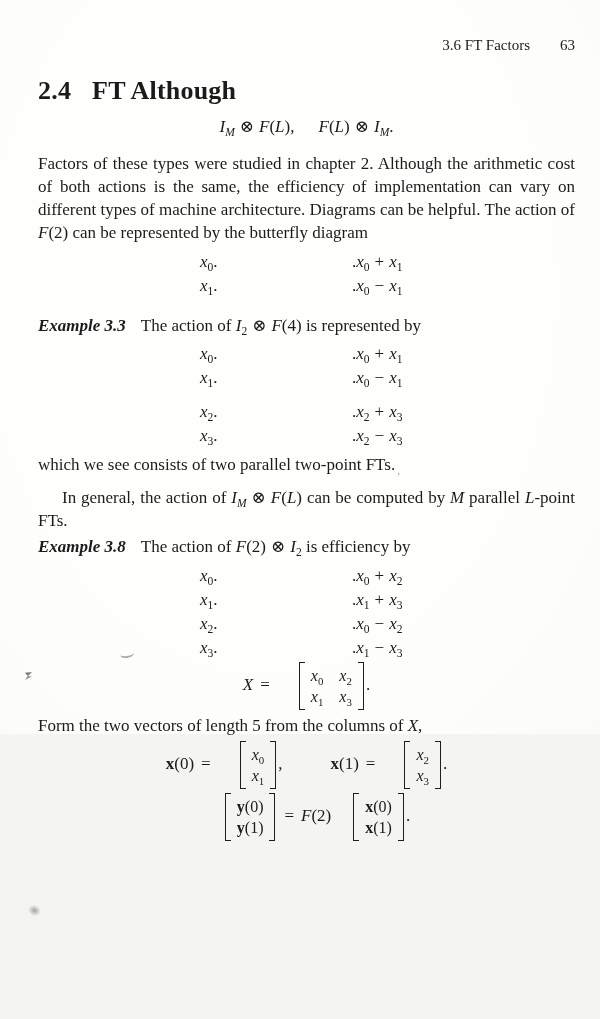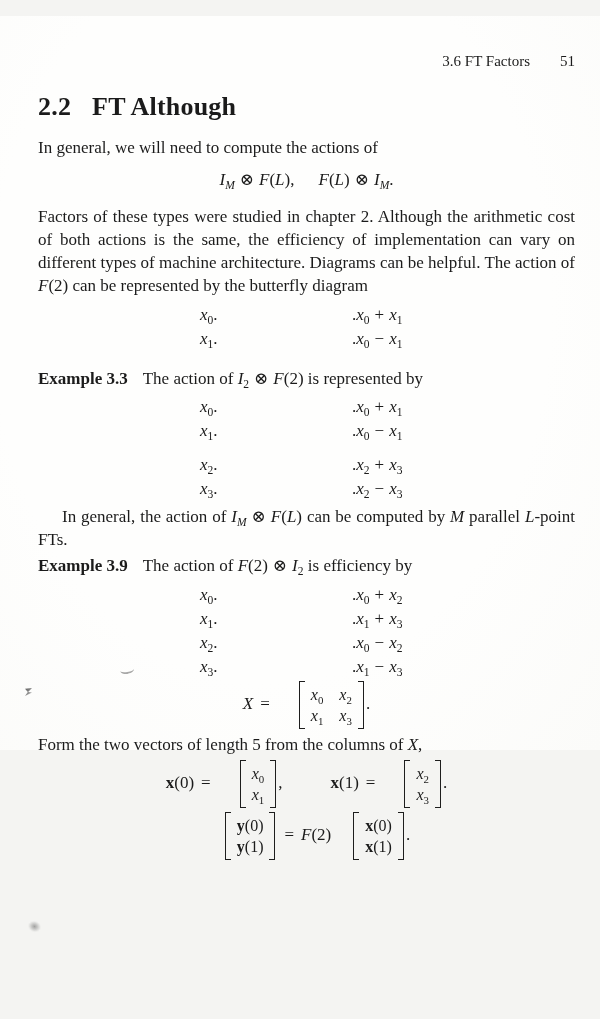--- a/index.html
+++ b/index.html
@@ -8,39 +8,38 @@
     background:#f4f4f2;
     font-family:"Liberation Serif","DejaVu Serif",serif;
     color:#1b1b1b;
   }
   .page{
     position:relative;
     width:600px;height:734px;
     background:radial-gradient(ellipse at 45% 40%, #fefefd 60%, #fbfbf9 100%);
     box-sizing:border-box;
     padding:36px 25px 0 38px;
-    margin-top:16px;
   }
   
   .running-header{
     display:flex;justify-content:flex-end;align-items:baseline;
     gap:30px;font-size:15px;line-height:18px;
   }
   
   .section-heading{
     margin:22px 0 0 0;font-size:26px;font-weight:700;line-height:30px;
     letter-spacing:.2px;
   }
   .section-heading .hnum{margin-right:21px;}
   
   .para{
     margin:0;font-size:17px;line-height:23px;text-align:justify;
   }
   .indent{text-indent:24px;}
-  .exlabel{font-weight:700;margin-right:15px;}
+  .exlabel{font-weight:700;margin-right:15px;font-style:italic;}
   
   .tk-mr{font-style:normal;}
   .tk-mi{font-style:italic;}
   .tk-mb{font-weight:700;font-style:normal;}
   .tk-op{margin:0 5px;}
   .tk-rel{margin:0 7px;}
   .tk-gap{display:inline-block;width:24px;}
   .tk-faint{opacity:.5;font-size:65%;vertical-align:-0.35em;margin-left:2px;}
   sub{font-size:68%;line-height:0;}
   sub.tk-subi{font-style:italic;}
@@ -81,46 +80,45 @@
     filter:blur(.4px);transform:rotate(20deg);
   }
 </style>
 </head>
 <body>
 
 <div class="page">
 
   <div class="running-header">
     <span>3.6 FT Factors</span>
-    <span>51</span>
+    <span>63</span>
   </div>
 
   <h1 class="section-heading">
-    <span class="hnum">2.2</span><span>FT Although</span>
+    <span class="hnum">2.4</span><span>FT Although</span>
   </h1>
 
-  <p class="para" style="margin-top:14px"><span class="tk-mr">In general, we will need to compute the actions of</span></p>
 
   <div class="display" style="margin-top:8px"><span class="tk-mi">I</span><sub class="tk-subi">M</sub><span class="tk-op">⊗</span><span class="tk-mi">F</span><span class="tk-mr">(</span><span class="tk-mi">L</span><span class="tk-mr">),</span><span class="tk-gap"></span><span class="tk-mi">F</span><span class="tk-mr">(</span><span class="tk-mi">L</span><span class="tk-mr">)</span><span class="tk-op">⊗</span><span class="tk-mi">I</span><sub class="tk-subi">M</sub><span class="tk-mr">.</span></div>
 
   <p class="para" style="margin-top:12px"><span class="tk-mr">Factors of these types were studied in chapter 2. Although the arithmetic cost of both actions is the same, the efficiency of implementation can vary on different types of machine architecture. Diagrams can be helpful. The action of </span><span class="tk-mi">F</span><span class="tk-mr">(2) can be represented by the butterfly diagram</span></p>
 
   <div class="butterfly" style="margin-top:6px">
     <div class="brow">
       <span class="bleft"><span class="tk-mi">x</span><sub class="tk-sub">0</sub><span class="tk-mr">.</span></span>
       <span class="bright"><span class="tk-mr">.</span><span class="tk-mi">x</span><sub class="tk-sub">0</sub><span class="tk-op">+</span><span class="tk-mi">x</span><sub class="tk-sub">1</sub></span>
     </div>
     <div class="brow">
       <span class="bleft"><span class="tk-mi">x</span><sub class="tk-sub">1</sub><span class="tk-mr">.</span></span>
       <span class="bright"><span class="tk-mr">.</span><span class="tk-mi">x</span><sub class="tk-sub">0</sub><span class="tk-op">−</span><span class="tk-mi">x</span><sub class="tk-sub">1</sub></span>
     </div>
   </div>
 
   <p class="para" style="margin-top:16px">
-    <span class="exlabel">Example 3.3</span><span><span class="tk-mr">The action of </span><span class="tk-mi">I</span><sub class="tk-sub">2</sub><span class="tk-op">⊗</span><span class="tk-mi">F</span><span class="tk-mr">(2) is represented by</span></span>
+    <span class="exlabel">Example 3.3</span><span><span class="tk-mr">The action of </span><span class="tk-mi">I</span><sub class="tk-sub">2</sub><span class="tk-op">⊗</span><span class="tk-mi">F</span><span class="tk-mr">(4) is represented by</span></span>
   </p>
 
   <div class="butterfly" style="margin-top:5px">
     <div class="brow">
       <span class="bleft"><span class="tk-mi">x</span><sub class="tk-sub">0</sub><span class="tk-mr">.</span></span>
       <span class="bright"><span class="tk-mr">.</span><span class="tk-mi">x</span><sub class="tk-sub">0</sub><span class="tk-op">+</span><span class="tk-mi">x</span><sub class="tk-sub">1</sub></span>
     </div>
     <div class="brow">
       <span class="bleft"><span class="tk-mi">x</span><sub class="tk-sub">1</sub><span class="tk-mr">.</span></span>
       <span class="bright"><span class="tk-mr">.</span><span class="tk-mi">x</span><sub class="tk-sub">0</sub><span class="tk-op">−</span><span class="tk-mi">x</span><sub class="tk-sub">1</sub></span>
@@ -131,25 +129,26 @@
     <div class="brow">
       <span class="bleft"><span class="tk-mi">x</span><sub class="tk-sub">2</sub><span class="tk-mr">.</span></span>
       <span class="bright"><span class="tk-mr">.</span><span class="tk-mi">x</span><sub class="tk-sub">2</sub><span class="tk-op">+</span><span class="tk-mi">x</span><sub class="tk-sub">3</sub></span>
     </div>
     <div class="brow">
       <span class="bleft"><span class="tk-mi">x</span><sub class="tk-sub">3</sub><span class="tk-mr">.</span></span>
       <span class="bright"><span class="tk-mr">.</span><span class="tk-mi">x</span><sub class="tk-sub">2</sub><span class="tk-op">−</span><span class="tk-mi">x</span><sub class="tk-sub">3</sub></span>
     </div>
   </div>
 
+  <p class="para" style="margin-top:5px"><span class="tk-mr">which we see consists of two parallel two-point FTs.</span><span class="tk-faint">,</span></p>
 
   <p class="para indent" style="margin-top:4px"><span class="tk-mr">In general, the action of </span><span class="tk-mi">I</span><sub class="tk-subi">M</sub><span class="tk-op">⊗</span><span class="tk-mi">F</span><span class="tk-mr">(</span><span class="tk-mi">L</span><span class="tk-mr">) can be computed by </span><span class="tk-mi">M</span><span class="tk-mr"> parallel </span><span class="tk-mi">L</span><span class="tk-mr">-point FTs.</span></p>
 
   <p class="para" style="margin-top:3px">
-    <span class="exlabel">Example 3.9</span><span><span class="tk-mr">The action of </span><span class="tk-mi">F</span><span class="tk-mr">(2)</span><span class="tk-op">⊗</span><span class="tk-mi">I</span><sub class="tk-sub">2</sub><span class="tk-mr"> is efficiency by</span></span>
+    <span class="exlabel">Example 3.8</span><span><span class="tk-mr">The action of </span><span class="tk-mi">F</span><span class="tk-mr">(2)</span><span class="tk-op">⊗</span><span class="tk-mi">I</span><sub class="tk-sub">2</sub><span class="tk-mr"> is efficiency by</span></span>
   </p>
 
   <div class="butterfly" style="margin-top:6px">
     <div class="brow">
       <span class="bleft"><span class="tk-mi">x</span><sub class="tk-sub">0</sub><span class="tk-mr">.</span></span>
       <span class="bright"><span class="tk-mr">.</span><span class="tk-mi">x</span><sub class="tk-sub">0</sub><span class="tk-op">+</span><span class="tk-mi">x</span><sub class="tk-sub">2</sub></span>
     </div>
     <div class="brow">
       <span class="bleft"><span class="tk-mi">x</span><sub class="tk-sub">1</sub><span class="tk-mr">.</span></span>
       <span class="bright"><span class="tk-mr">.</span><span class="tk-mi">x</span><sub class="tk-sub">1</sub><span class="tk-op">+</span><span class="tk-mi">x</span><sub class="tk-sub">3</sub></span>

